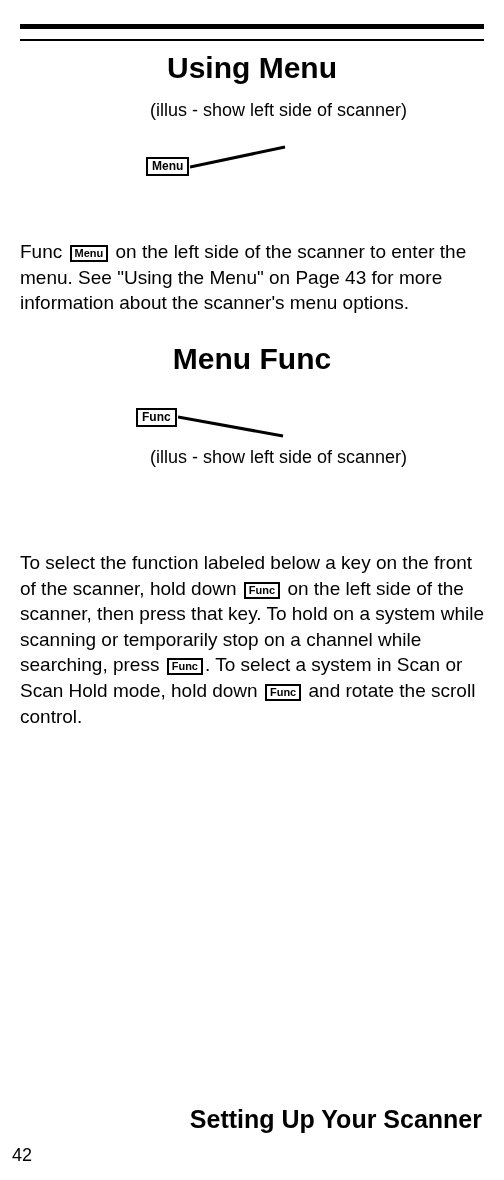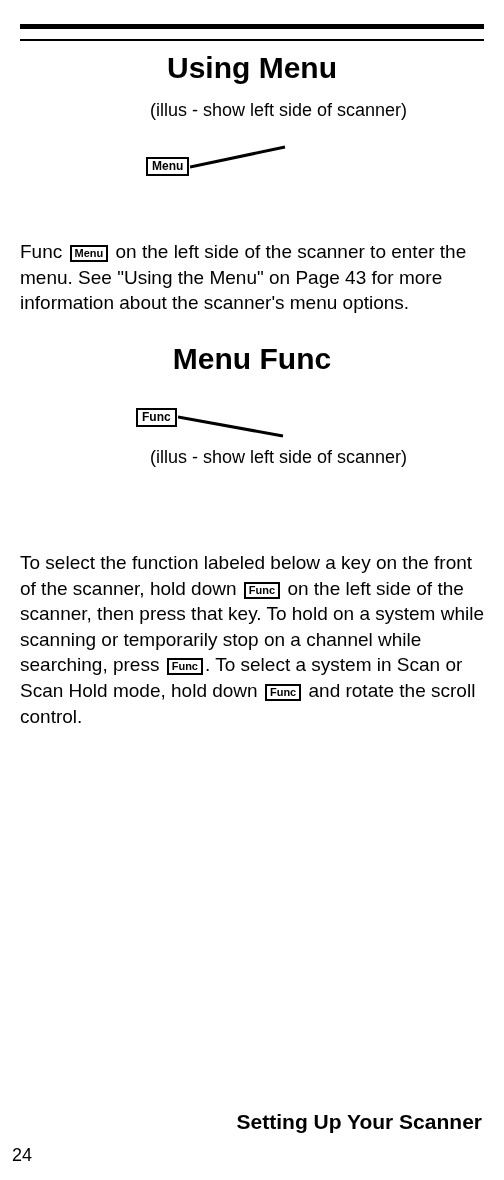--- a/index.html
+++ b/index.html
@@ -64,21 +64,21 @@
     }
     .body-text {
       font-size: 19px;
       line-height: 1.35;
       margin-bottom: 26px;
     }
     .footer-title {
       position: absolute;
       bottom: 46px;
       right: 22px;
-      font-size: 21px;
+      font-size: 25px;
       font-weight: bold;
     }
     .page-number {
       position: absolute;
       bottom: 14px;
       left: 12px;
       font-size: 18px;
     }
     svg.pointer {
       position: absolute;
@@ -112,13 +112,13 @@
     <line x1="0" y1="5" x2="105" y2="24" stroke="#000" stroke-width="3"></line>
   </svg>
   <div class="illus-text" style="top:56px;">(illus - show left side of scanner)</div>
 </div>
 
 <p class="body-text">
   <span>To select the function labeled below a key on the front of the scanner, hold down </span><span class="key-label-inline">Func</span><span> on the left side of the scanner, then press that key. To hold on a system while scanning or temporarily stop on a channel while searching, press </span><span class="key-label-inline">Func</span><span>. To select a system in Scan or Scan Hold mode, hold down </span><span class="key-label-inline">Func</span><span> and rotate the scroll control.</span>
 </p>
 
 <div class="footer-title">Setting Up Your Scanner</div>
-<div class="page-number">24</div>
+<div class="page-number">42</div>
 
 </body></html>

